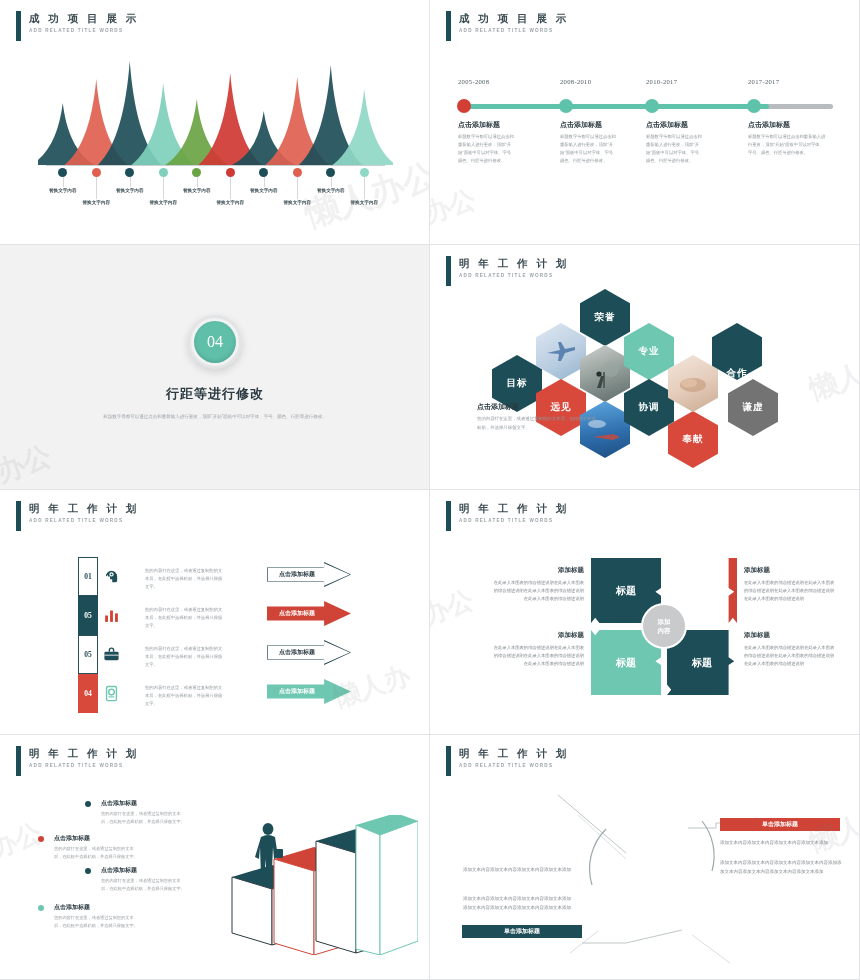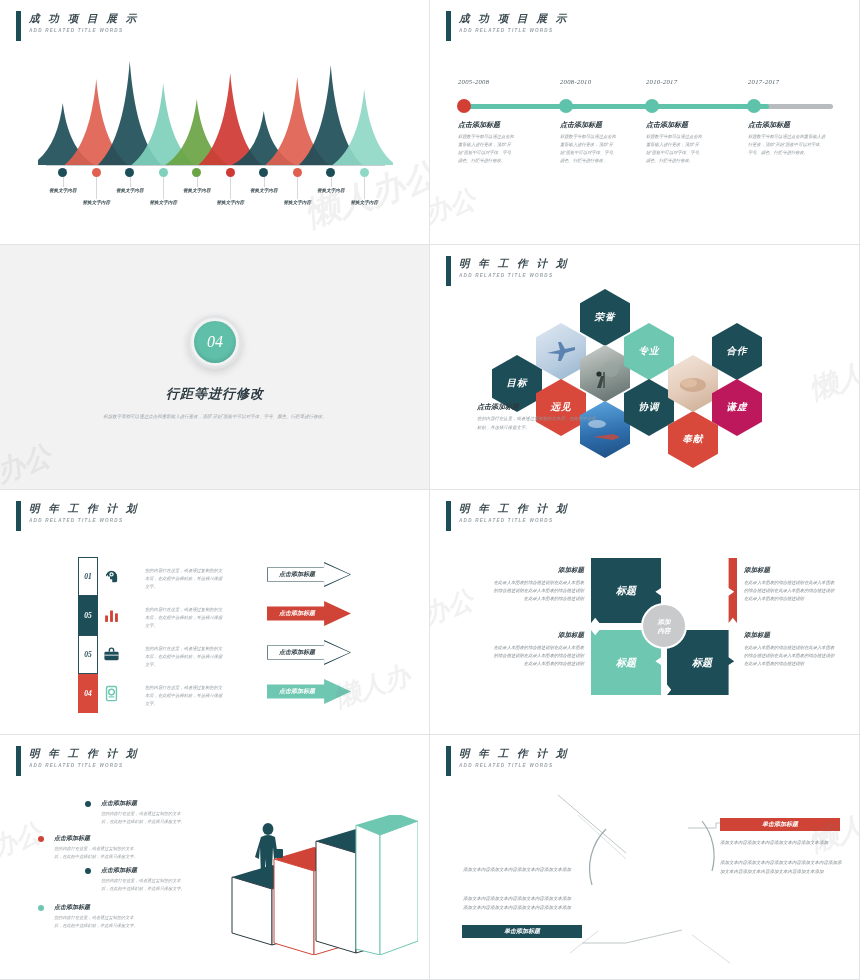--- a/index.html
+++ b/index.html
@@ -7,21 +7,20 @@
     width: 860px; height: 980px;
     background: #e9eaec;
     font-family: "Liberation Sans", "DejaVu Sans", sans-serif;
     overflow: hidden;
   }
   .deck {
     width: 860px; height: 960px;
     display: grid;
     grid-template-columns: 430px 430px;
     grid-template-rows: 245px 245px 245px 245px;
-    font-style: italic;
   }
   .slide {
     position: relative;
     background: #ffffff;
     overflow: hidden;
     border-right: 1px solid #e2e3e5;
     border-bottom: 1px solid #e2e3e5;
   }
   .slide.gray { background: #f2f2f3; }
 
@@ -329,24 +328,24 @@
         <span>奉献</span>
       </div>
 
       <div class="hex hex-img" style="left:238px; top:110px; background:linear-gradient(155deg,#f3e6dc,#e3cbb9 55%,#c9a98f);">
         <svg width="34" height="24" viewBox="0 0 34 24">
           <ellipse cx="17" cy="13" rx="13" ry="7" fill="#caa184" opacity=".75"></ellipse>
           <ellipse cx="13" cy="11" rx="8" ry="4.5" fill="#e2bfa5" opacity=".85"></ellipse>
         </svg>
       </div>
 
-      <div class="hex" style="left:282px; top:78px; background:#1d4e58;">
+      <div class="hex" style="left:282px; top:78px; background:#1d4e58;align-items:flex-end;">
         <span>合作</span>
       </div>
-      <div class="hex" style="left:282px; top:134px; background:#be185d;">
+      <div class="hex" style="left:298px; top:134px; background:#737373;">
         <span>谦虚</span>
       </div>
     </div>
 
     <div class="hx-title">点击添加标题</div>
     <div class="hx-body">您的内容打在这里，或者通过复制您的文本后，在此框中选择粘贴，并选择只保留文字。</div>
     <div class="wm" style="right:-6px; top:118px; font-size:28px; transform:rotate(-18deg);">懒人</div>
   </div>
 
   <div class="slide">

